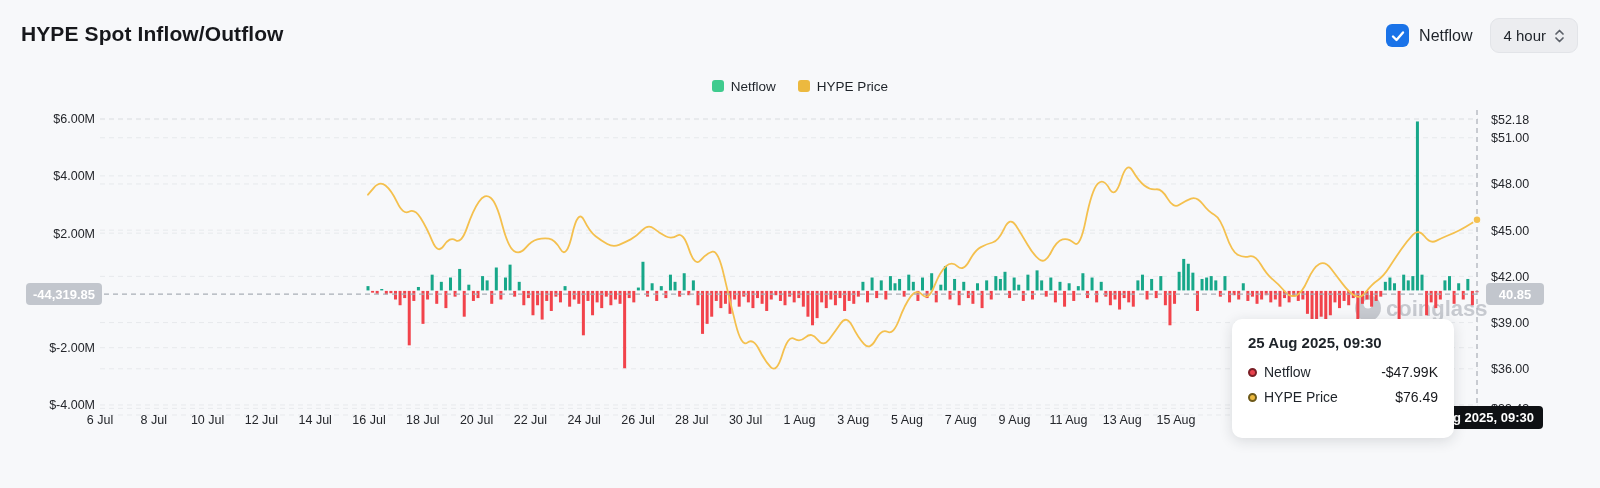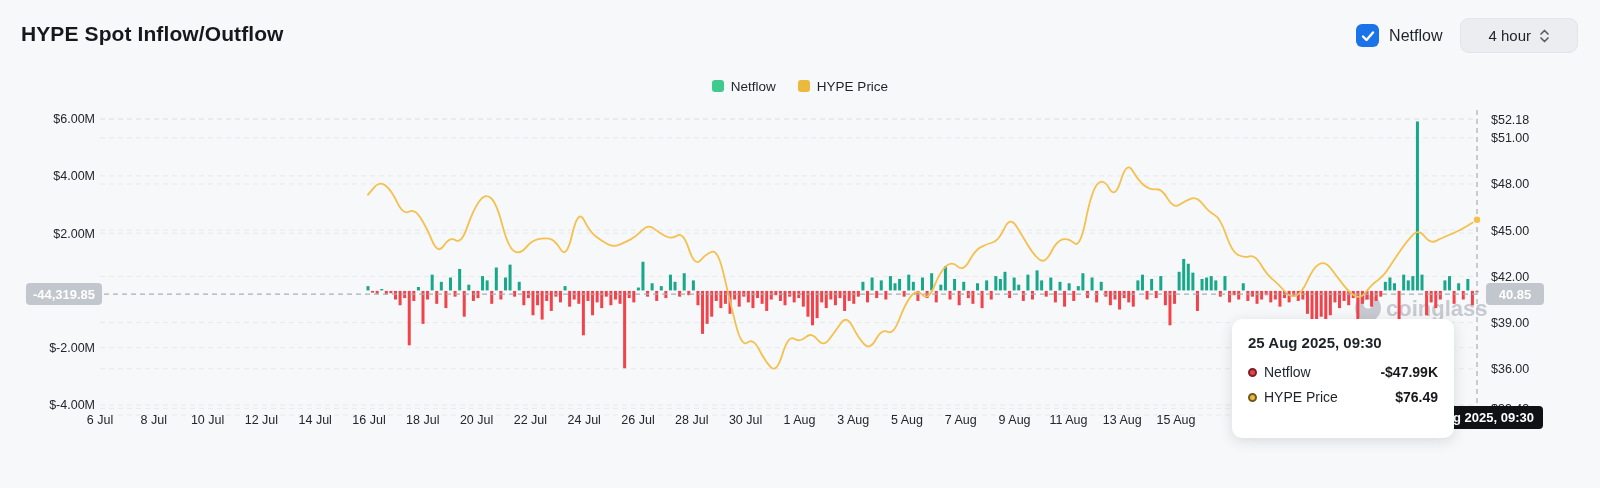--- a/index.html
+++ b/index.html
@@ -18,40 +18,40 @@
   .checkbox-wrap{display:flex;align-items:center;gap:10px;cursor:pointer;}
   .checkbox{
     width:23px;height:23px;border-radius:6px;background:#1a73e8;
     display:flex;align-items:center;justify-content:center;
   }
   .checkbox svg{width:14px;height:14px;}
   .checkbox-label{font-size:16px;color:#1e2329;}
   .interval-btn{
     display:flex;align-items:center;gap:8px;
     background:#ecedf0;border:1px solid #e2e4e8;border-radius:9px;
-    padding:8px 27px;font-size:15px;color:#1e2329;cursor:pointer;
+    padding:8px 12px;font-size:15px;color:#1e2329;cursor:pointer;
   }
   .interval-btn svg{width:11px;height:16px;}
   .legend{
     position:absolute;left:0;top:76px;width:1600px;height:20px;
     display:flex;align-items:center;justify-content:center;gap:22px;
   }
   .legend-item{display:flex;align-items:center;gap:7px;cursor:pointer;}
   .legend-swatch{width:12px;height:12px;border-radius:3px;}
   .legend-label{font-size:13.5px;color:#1e2329;}
   #chart-svg{position:absolute;left:0;top:0;z-index:1;}
   .tooltip{
     position:absolute;left:1232px;top:319px;width:222px;height:119px;z-index:6;
     background:#ffffff;border-radius:10px;box-shadow:0 3px 14px rgba(30,35,41,.14);
     box-sizing:border-box;padding:15px 16px 12px 16px;
   }
   .tooltip-title{font-size:15px;font-weight:700;color:#1e2329;margin-bottom:13px;}
   .tooltip-row{display:flex;align-items:center;margin-bottom:9px;font-size:14px;color:#1e2329;}
   .tooltip-dot{width:9px;height:9px;border-radius:50%;box-sizing:border-box;margin-right:7px;flex:none;}
-  .tooltip-value{margin-left:auto;font-weight:700;color:#17181c;}
+  .tooltip-value{margin-left:auto;font-weight:400;color:#17181c;}
   .crosshair-x-pill{
     position:absolute;top:406px;right:57px;z-index:5;
     background:#0f1114;color:#ffffff;border-radius:4px;
     padding:4px 9px;font-size:13px;font-weight:700;white-space:nowrap;
   }
 </style>
 </head>
 <body>
 
 <div class="header">

